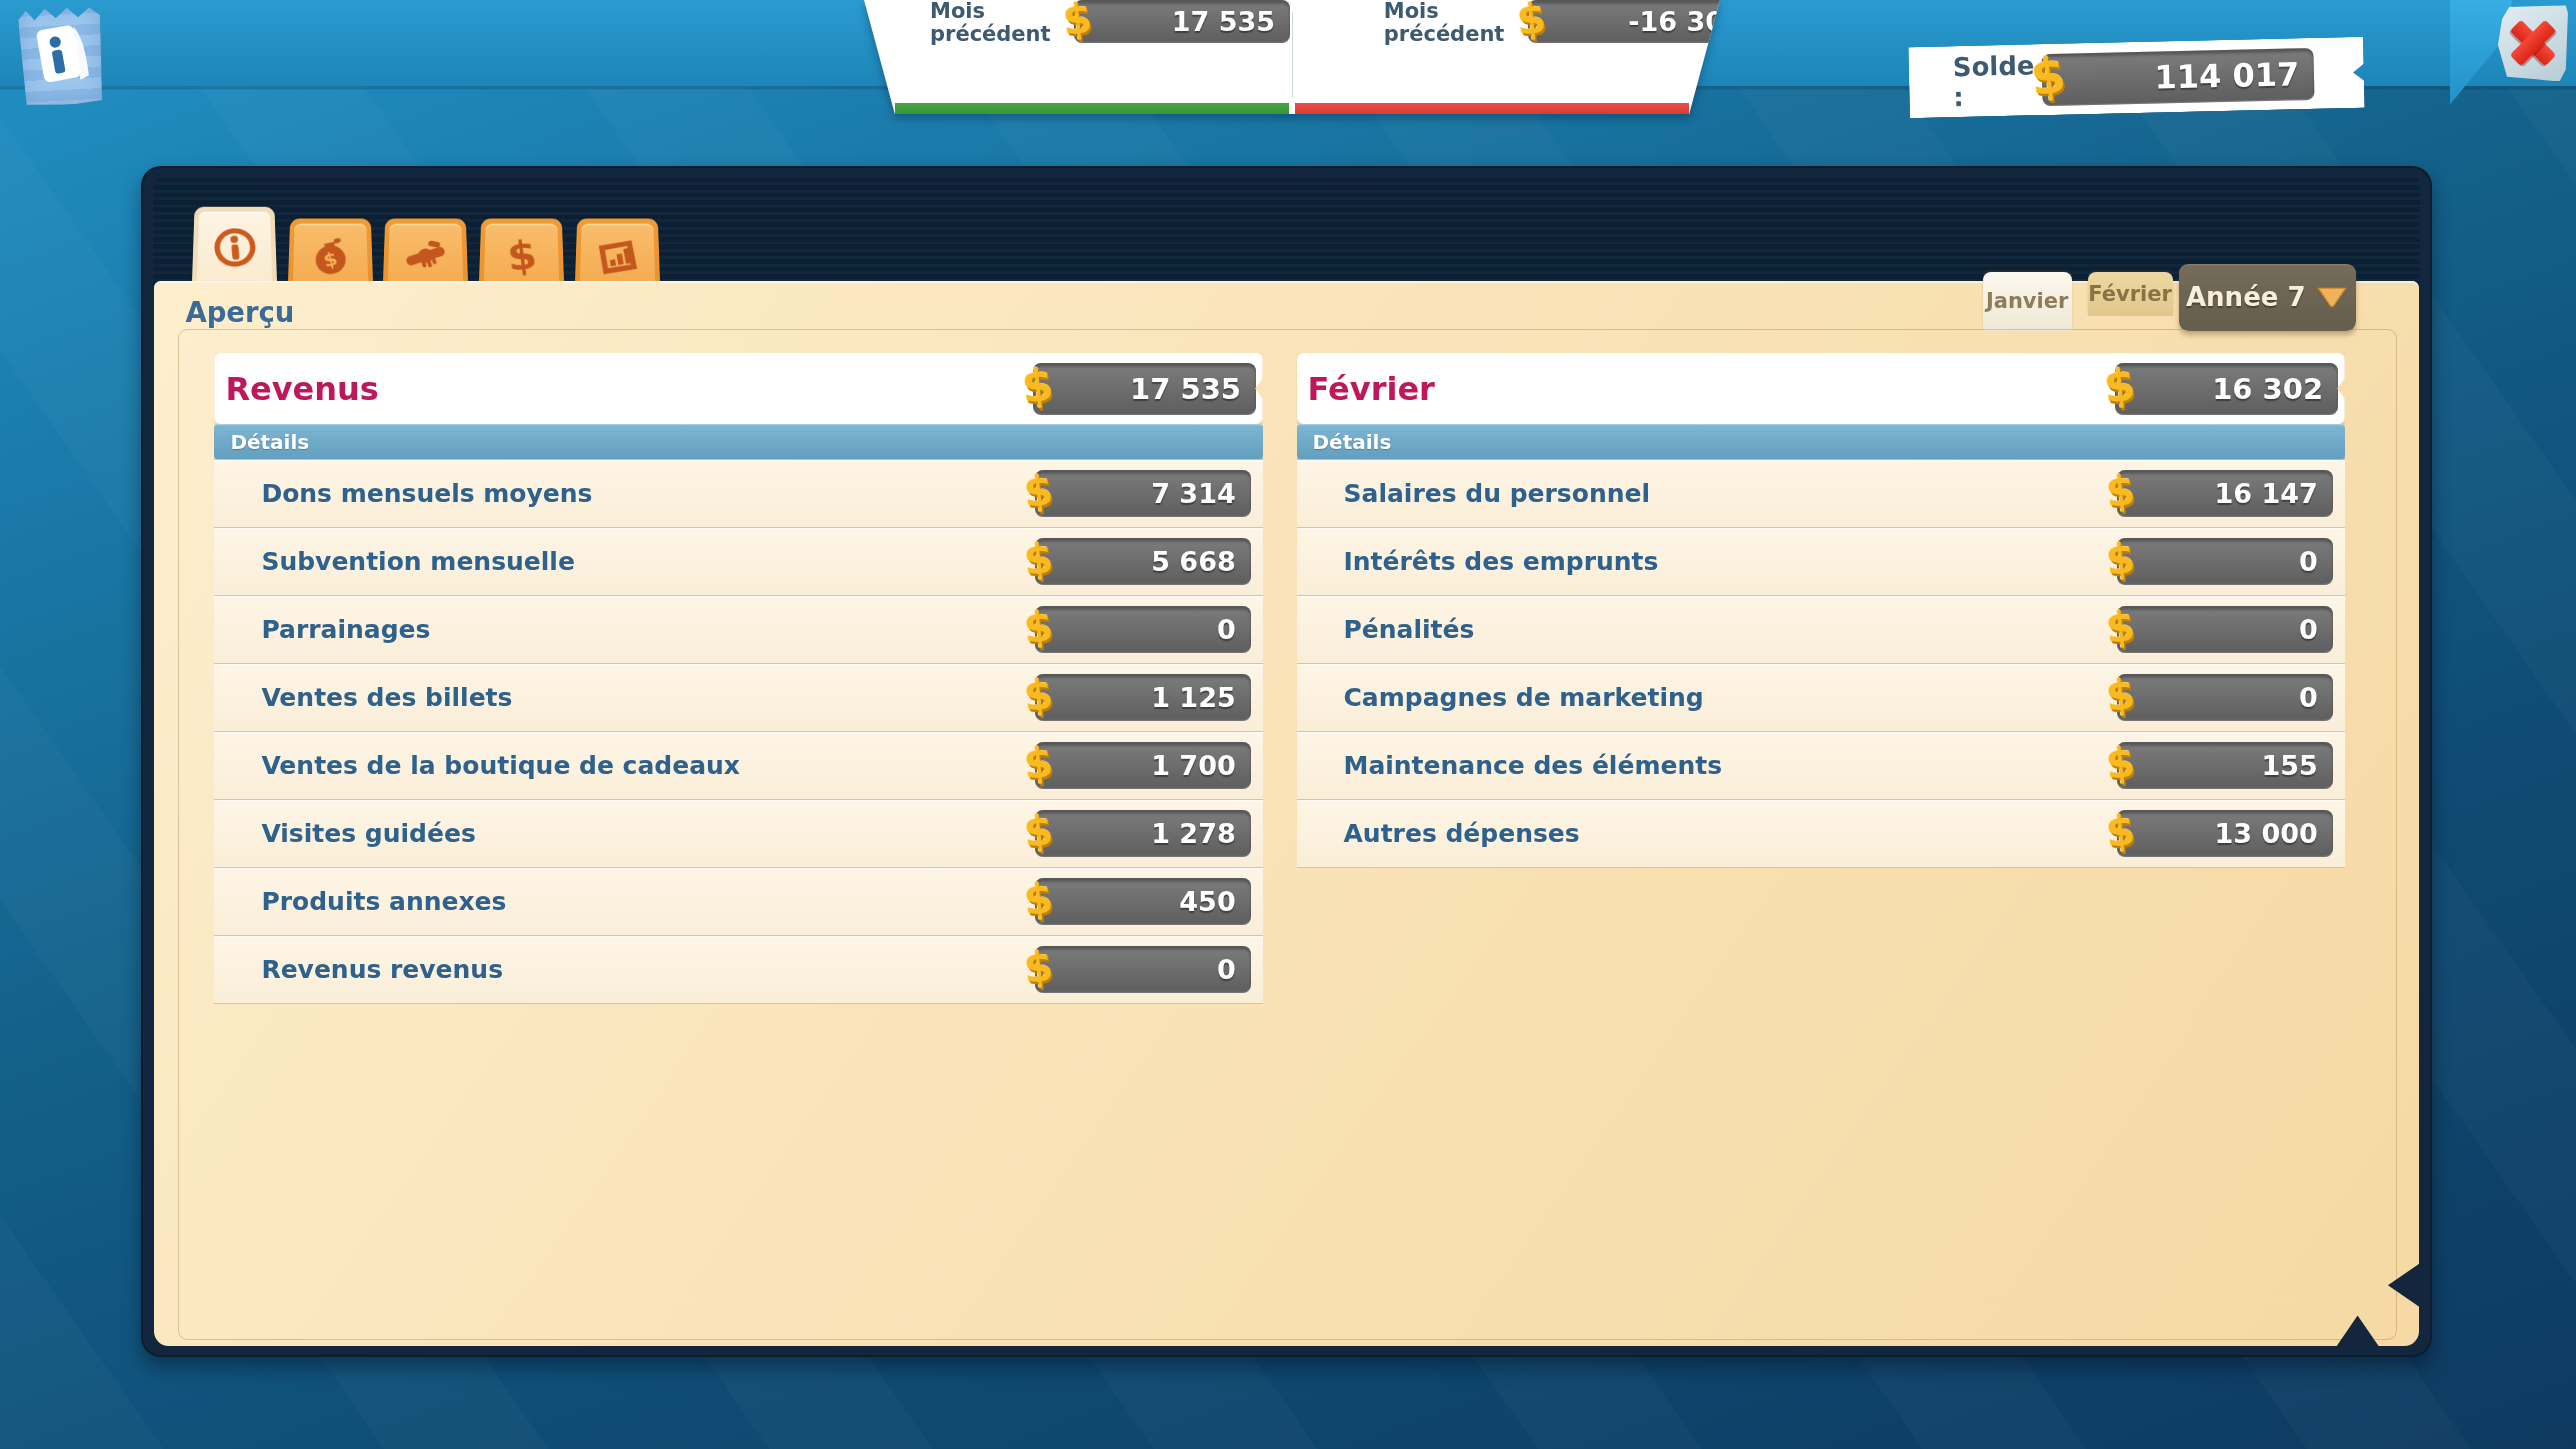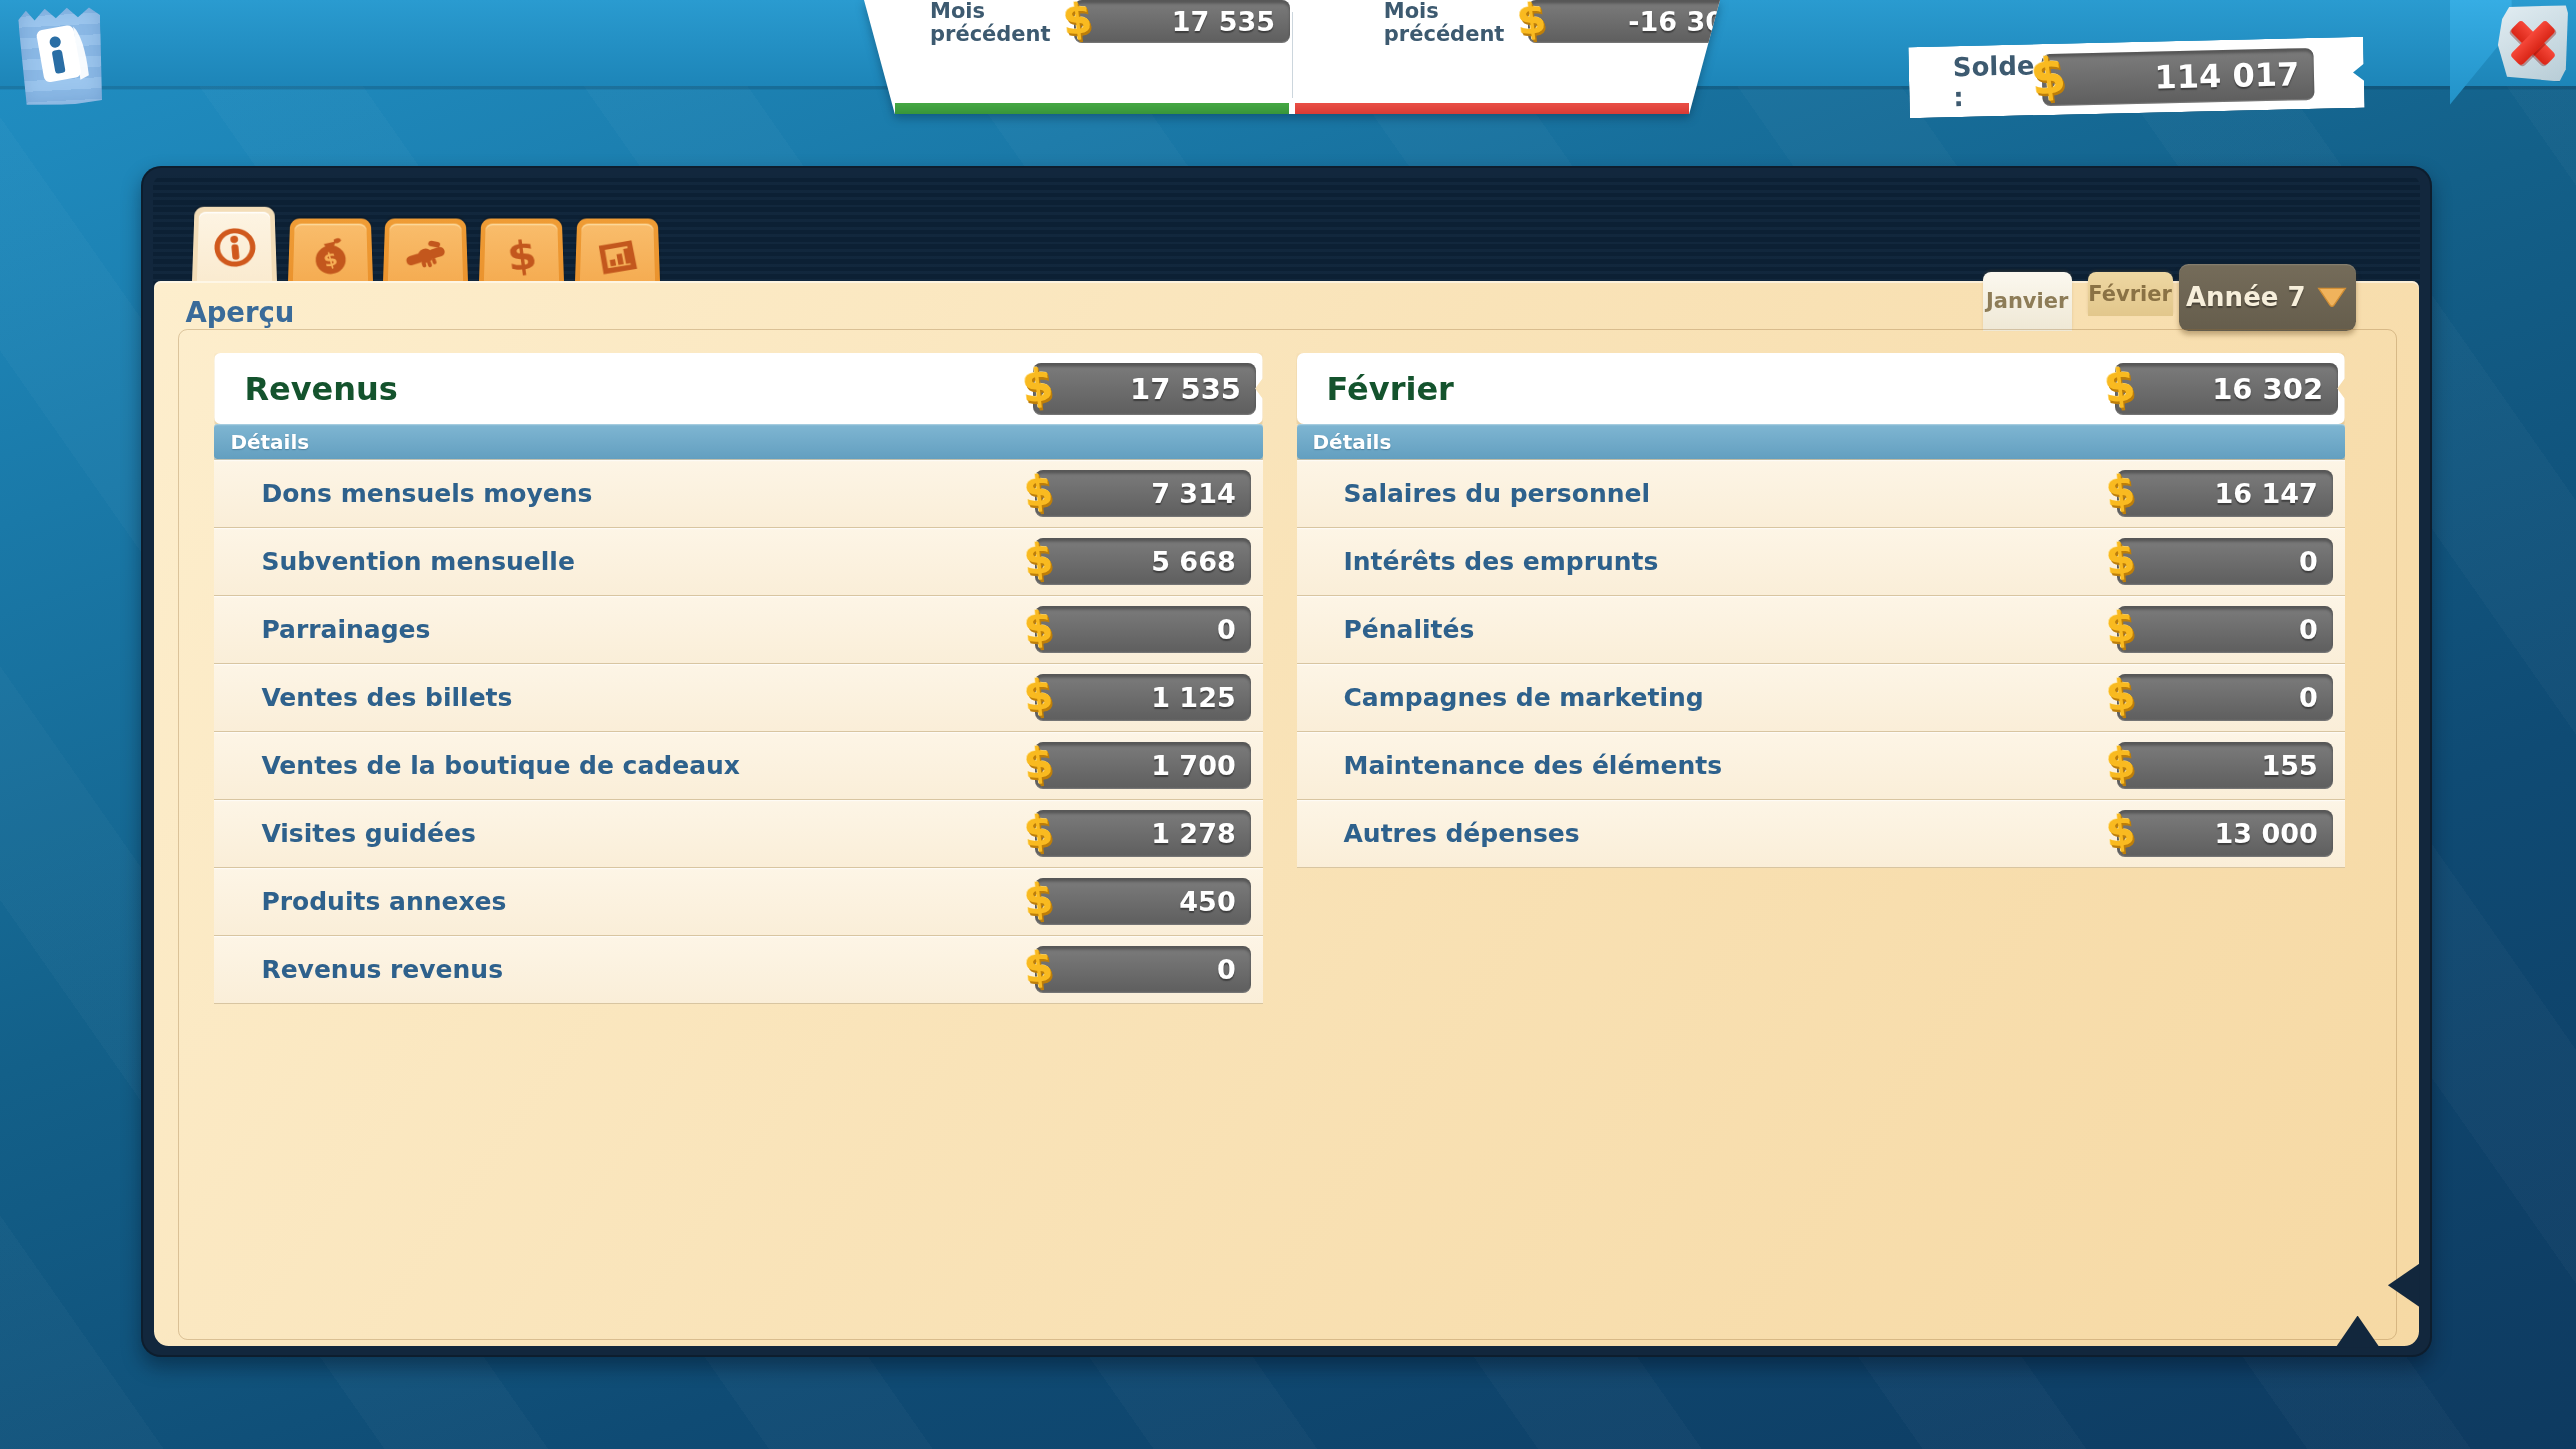--- a/index.html
+++ b/index.html
@@ -125,21 +125,21 @@
     color:#f7efdb;font-size:26px;font-weight:bold;
     text-shadow:0 2px 1.3px rgba(0,0,0,.35);
     box-shadow:0 3.4px 5.4px rgba(90,60,20,.35),inset 0 1.3px 0 rgba(255,255,255,.12);}
 
   
   .columns{position:absolute;left:60px;right:74px;top:72px;display:flex;gap:34px;align-items:flex-start;}
   .col{flex:1;}
   .col-header{height:71px;background:#fff;border-radius:6.7px;display:flex;align-items:center;
     box-shadow:0 3.4px 6px rgba(140,100,40,.28);
     clip-path:polygon(0 0,100% 0,100% 36%,99.3% 50%,100% 64%,100% 100%,0 100%);}
-  .col-title{margin-left:30px;font-size:32px;font-weight:bold;color:#14532d;}
+  .col-title{margin-left:11px;font-size:32px;font-weight:bold;color:#be185d;}
   .col-header .pill{margin-left:auto;margin-right:6.7px;width:208px;height:52px;font-size:29px;}
   .details-bar{height:35px;display:flex;align-items:center;padding-left:16px;
     background:linear-gradient(#7fb6d2,#639fc0);border-radius:3.4px;
     color:#fff;font-size:20px;font-weight:bold;text-shadow:0 1.3px 1.3px rgba(20,60,90,.35);
     box-shadow:0 2.7px 0 rgba(60,100,130,.3),inset 0 1.3px 0 rgba(255,255,255,.3);}
   .rows{margin-top:1.3px;}
   .row{height:67px;display:flex;align-items:center;
     background:linear-gradient(#fdf5e6,#faeed8);
     border-bottom:1.3px solid #d8c5a1;
     box-shadow:inset 0 1.3px 0 rgba(255,255,255,.6);cursor:default;}

